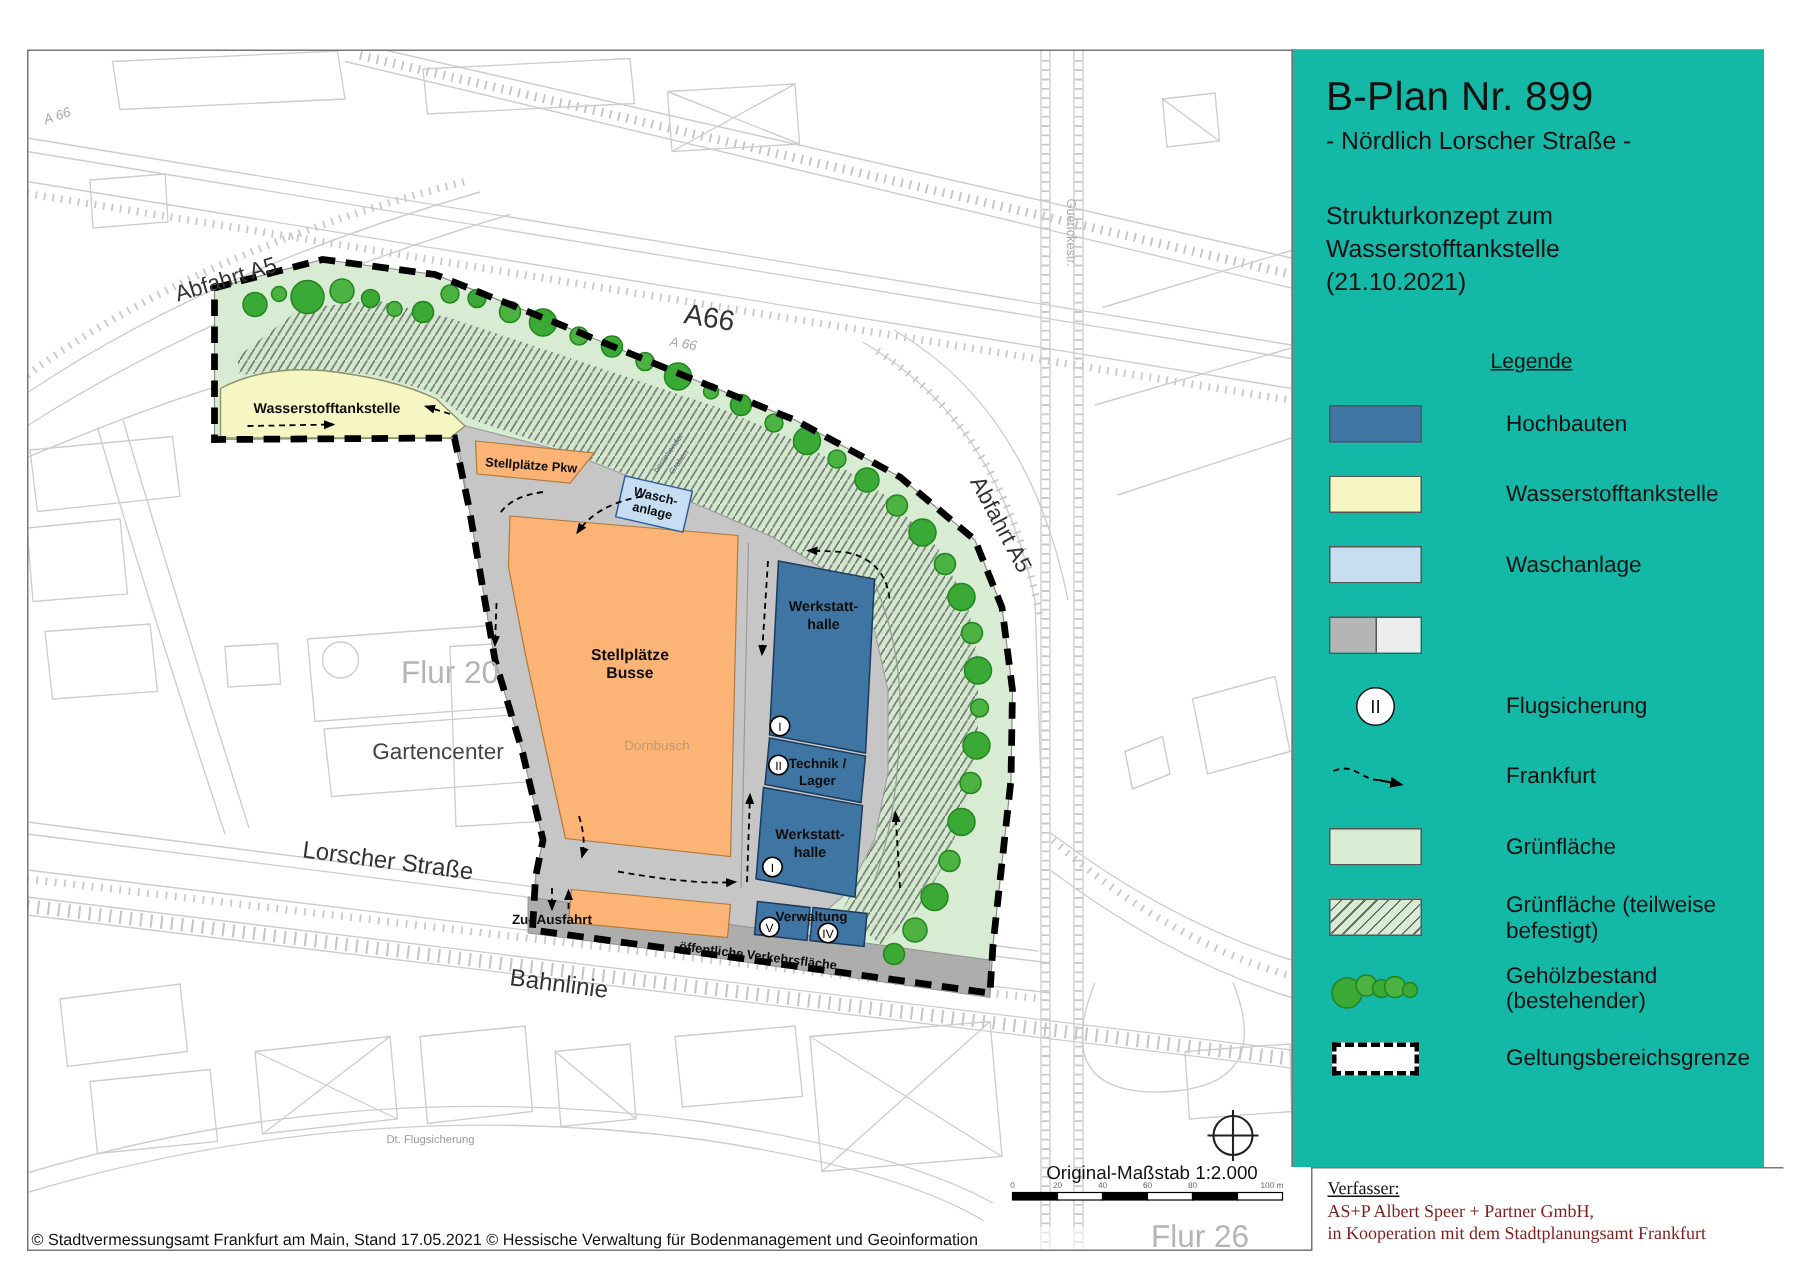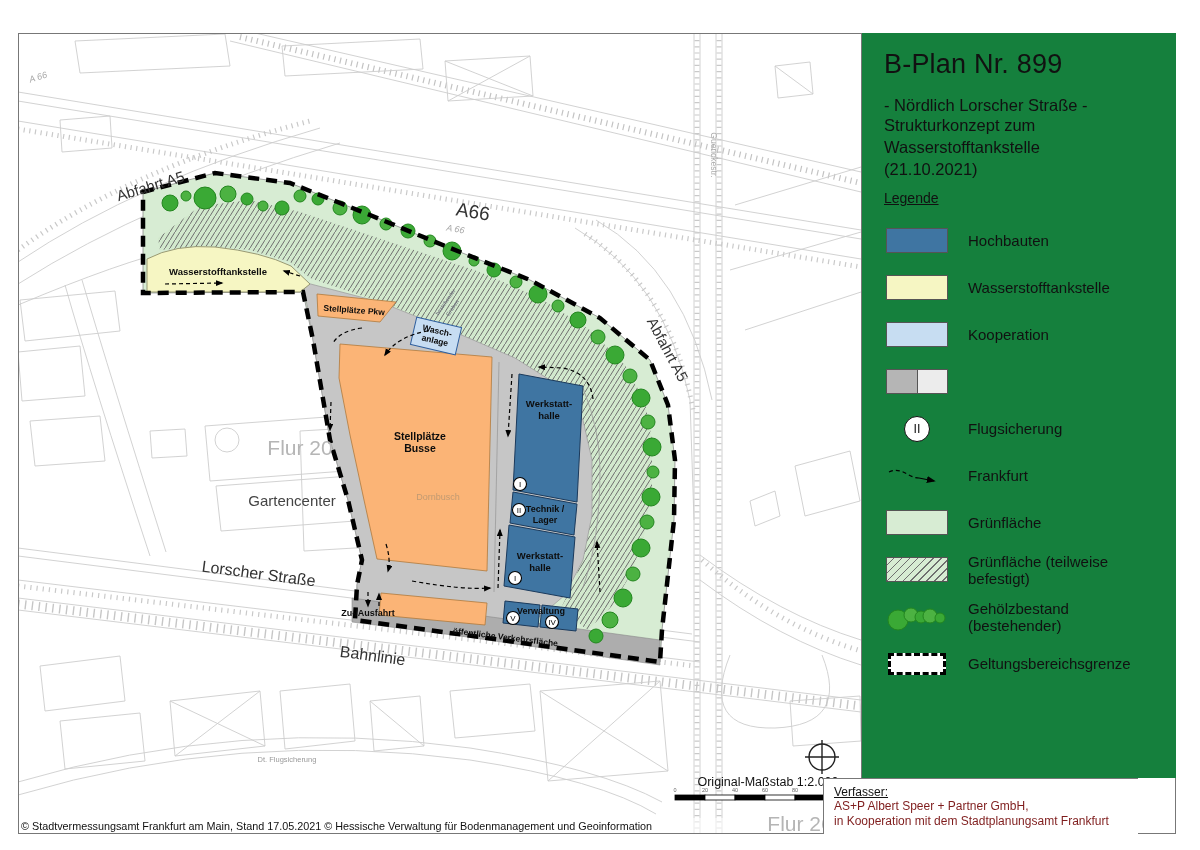--- a/index.html
+++ b/index.html
@@ -1,35 +1,35 @@
 <!DOCTYPE html>
 <html><head>
 <meta charset="utf-8">
 <style>
   html,body{margin:0;padding:0;background:#fff;font-family:"Liberation Sans",sans-serif;}
   #stage{position:relative;width:1200px;height:850px;background:#fff;overflow:hidden;}
   #sheet{position:absolute;left:18px;top:33px;width:1158px;height:801px;border:1.2px solid #777;box-sizing:border-box;}
   #mapsvg{position:absolute;left:18px;top:33px;}
-  #panel{position:absolute;left:861px;top:33px;width:315px;height:745px;border-left:1.2px solid #777;box-sizing:border-box;background:#15803d;padding:16px 18px 0 22px;}
+  #panel{position:absolute;left:861px;top:33px;width:315px;height:745px;border-left:1.2px solid #777;box-sizing:border-box;background:#14b8a6;padding:16px 18px 0 22px;}
   .title{font-size:27px;color:#111;letter-spacing:.2px;}
-  .subtitle{font-size:16.5px;color:#111;margin-top:16px;}
-  .concept{font-size:16.5px;color:#111;line-height:1.32;}
-  .legende{font-size:14px;color:#111;text-decoration:underline;margin-top:10px;}
+  .subtitle{font-size:16.5px;color:#111;margin-top:5px;}
+  .concept{font-size:16.5px;color:#111;line-height:1.32;margin-top:30px;}
+  .legende{font-size:14px;color:#111;text-decoration:underline;margin-top:33px;text-align:center;}
   #legend-rows{margin-top:11px;}
-  .lrow{display:flex;align-items:center;height:47px;}
+  .lrow{display:flex;align-items:center;height:47px;gap:36px;}
   .lrow .sw{width:66px;flex:0 0 66px;margin-right:18px;display:flex;align-items:center;justify-content:center;}
   .lab{font-size:15px;color:#111;line-height:1.15;}
   .box{width:62px;height:25px;border:1.5px solid #555;box-sizing:border-box;}
   .two{display:flex;width:62px;height:25px;border:1.5px solid #555;box-sizing:border-box;}
   .two .h1{flex:1;background:#b5b5b5;border-right:1.2px solid #555;}
   .two .h2{flex:1;background:#ececec;}
   .circ{width:24px;height:24px;border:1.6px solid #111;border-radius:50%;display:flex;align-items:center;justify-content:center;font-size:12.5px;color:#111;background:#fff;}
   .hatchbox{background-color:#d7ecd3;background-image:repeating-linear-gradient(135deg,rgba(0,0,0,0) 0 4.5px,#6f6f6f 4.5px 5.6px);}
   .dashedrect{width:58px;height:22px;border:3px dashed #000;box-sizing:border-box;background:#fff;}
-  #verfasser{position:absolute;left:823px;top:778px;width:315px;height:56px;border-left:1.2px solid #777;border-top:1.2px solid #777;box-sizing:border-box;background:#fff;padding:6px 10px 0 10px;}
+  #verfasser{position:absolute;left:874px;top:778px;width:315px;height:56px;border-left:1.2px solid #777;border-top:1.2px solid #777;box-sizing:border-box;background:#fff;padding:6px 10px 0 10px;font-family:Liberation Serif, serif;}
   .verf-h{font-size:12px;color:#111;text-decoration:underline;}
   .verf-l{font-size:12px;color:#7f1d1d;line-height:1.22;}
   
   text{font-family:"Liberation Sans",sans-serif;}
   .road{fill:#333;}
   .faint{fill:#b5b5b5;}
   .blab{font-weight:bold;fill:#0d0d0d;}
 </style>
 </head>
 <body>
@@ -312,21 +312,21 @@
       <div class="lrow">
         <div class="sw">
             <div class="box" style="background:#f6f6c3;"></div>
           </div>
         <div class="lab">Wasserstofftankstelle</div>
       </div>
       <div class="lrow">
         <div class="sw">
             <div class="box" style="background:#c7ddf2;"></div>
           </div>
-        <div class="lab">Kooperation</div>
+        <div class="lab">Waschanlage</div>
       </div>
       <div class="lrow">
         <div class="sw">
             <div class="two">
               <div class="h1"></div>
               <div class="h2"></div>
             </div>
           </div>
       </div>
       <div class="lrow">

